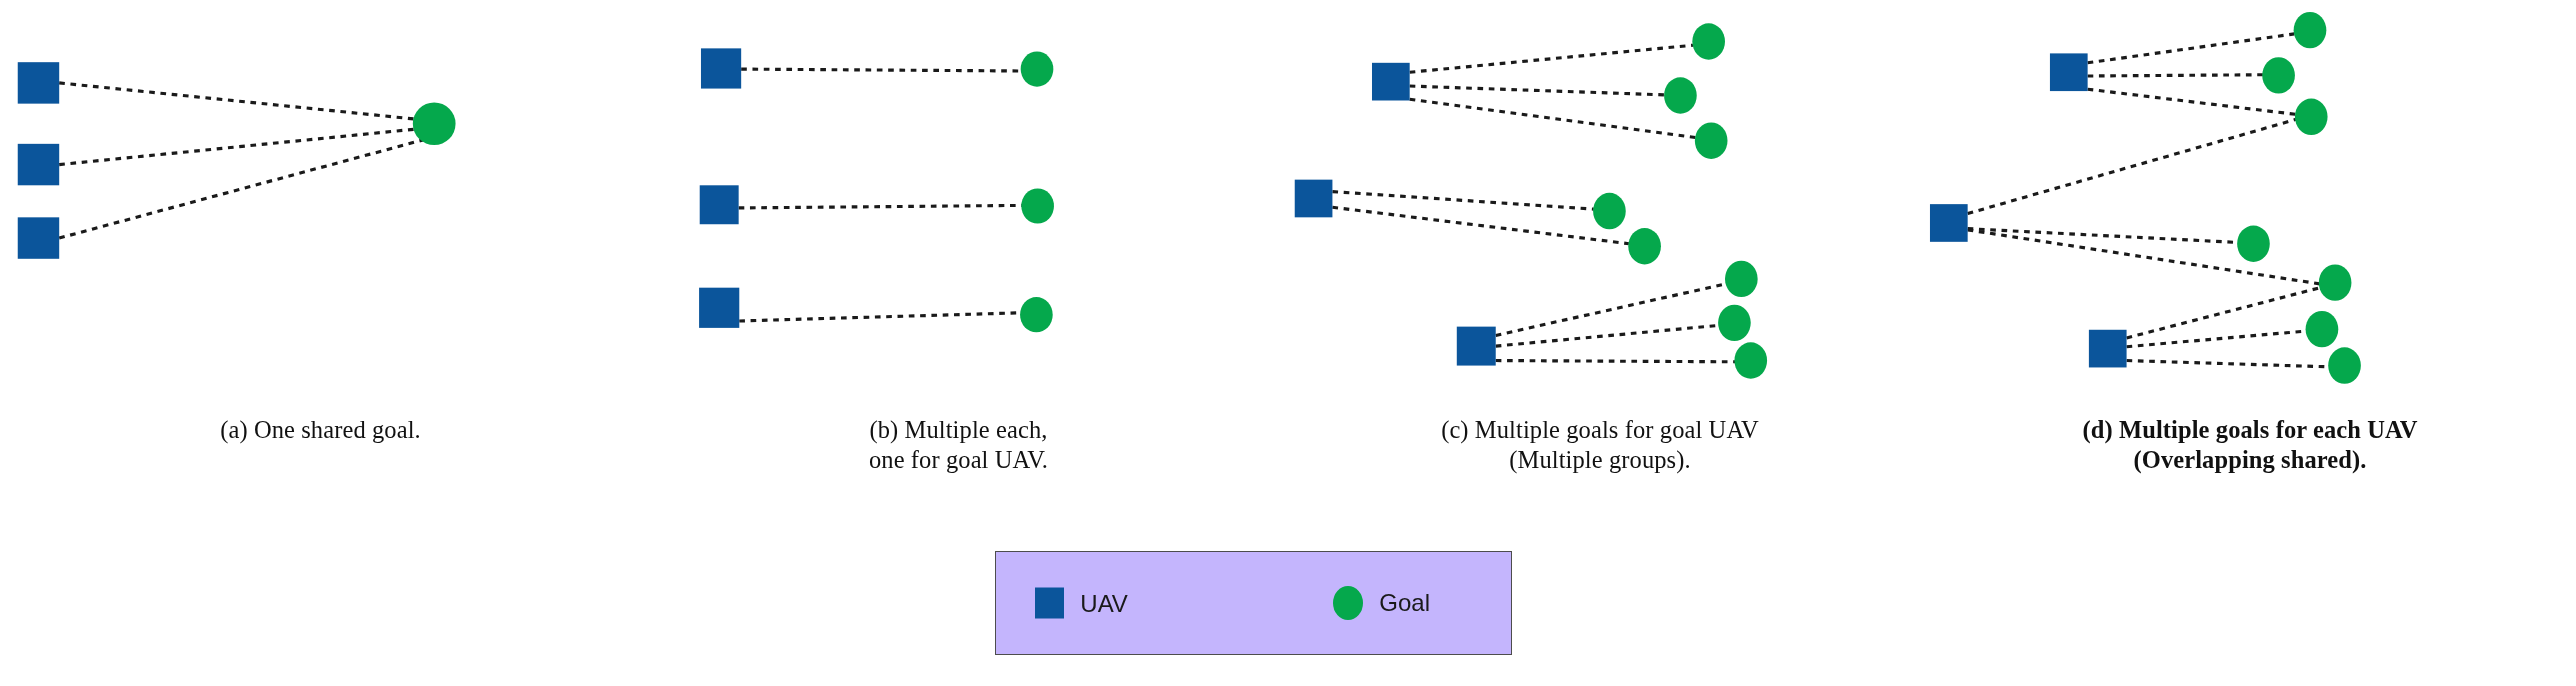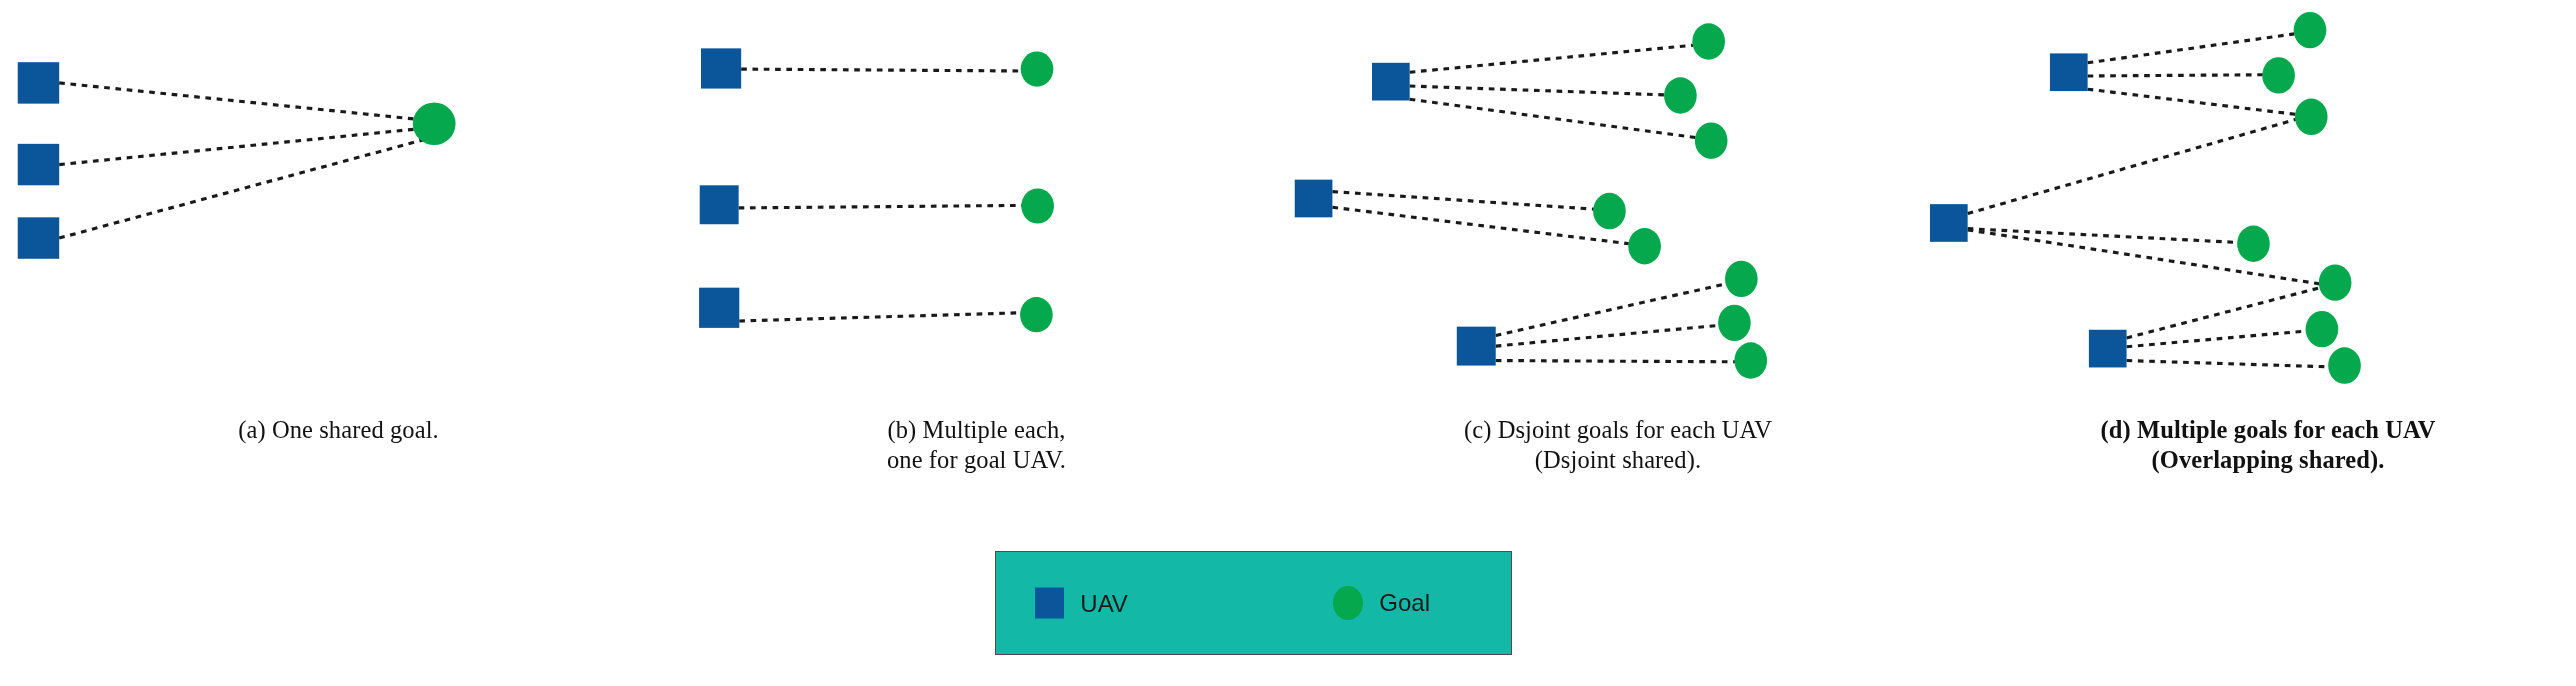--- a/index.html
+++ b/index.html
@@ -15,21 +15,20 @@
     overflow: hidden;
   }
   .figure-root {
     position: absolute;
     inset: 0;
   }
   .panel {
     position: absolute;
     top: 0;
     height: 516px;
-    padding-left: 36px;
   }
   .panel-canvas {
     position: absolute;
     left: 0;
     top: 0;
   }
   .panel-caption {
     position: absolute;
     left: 0;
     width: 100%;
@@ -38,21 +37,21 @@
     font-size: 24.5px;
     line-height: 1.22;
     color: #111111;
     letter-spacing: 0.1px;
   }
   .panel-caption span { display: block; }
   .legend-box {
     position: absolute;
     box-sizing: border-box;
     border: 1.9px solid #4d4d4d;
-    background: #14b8a6;
+    background: #c4b5fd;
     display: flex;
     align-items: center;
     padding-left: 36px;
   }
   .legend-entry {
     display: flex;
     align-items: center;
     position: absolute;
     top: 50%;
     transform: translateY(-50%);
@@ -128,22 +127,22 @@
           <ellipse cx="530" cy="336" rx="26" ry="29" fill="#05a84c"></ellipse>
           <ellipse cx="586" cy="392" rx="26" ry="29" fill="#05a84c"></ellipse>
           <ellipse cx="740" cy="444" rx="26" ry="29" fill="#05a84c"></ellipse>
           <ellipse cx="729" cy="514" rx="26" ry="29" fill="#05a84c"></ellipse>
           <ellipse cx="755" cy="574" rx="26" ry="29" fill="#05a84c"></ellipse>
           <rect x="152" y="100" width="60" height="60" fill="#0b559b"></rect>
           <rect x="29" y="286" width="60" height="60" fill="#0b559b"></rect>
           <rect x="287" y="520" width="62" height="62" fill="#0b559b"></rect>
         </svg>
         <div class="panel-caption" style="top: 415px;">
-          <span>(c) Dsjoint goals for each UAV</span>
-          <span>(Dsjoint shared).</span>
+          <span>(c) Multiple goals for goal UAV</span>
+          <span>(Multiple groups).</span>
         </div>
       </div>
       <div class="panel" style="left: 1924px; width: 652px;">
         <svg class="panel-canvas" width="652" height="402" viewBox="0 0 1037 640">
           <line x1="260" y1="100" x2="589" y2="54" stroke="#1a1a1a" stroke-width="5" stroke-dasharray="9 9" stroke-linecap="butt"></line>
           <line x1="260" y1="121" x2="539" y2="119" stroke="#1a1a1a" stroke-width="5" stroke-dasharray="9 9" stroke-linecap="butt"></line>
           <line x1="260" y1="142" x2="591" y2="182" stroke="#1a1a1a" stroke-width="5" stroke-dasharray="9 9" stroke-linecap="butt"></line>
           <line x1="69" y1="340" x2="592" y2="190" stroke="#1a1a1a" stroke-width="5" stroke-dasharray="9 9" stroke-linecap="butt"></line>
           <line x1="69" y1="364" x2="499" y2="386" stroke="#1a1a1a" stroke-width="5" stroke-dasharray="9 9" stroke-linecap="butt"></line>
           <line x1="69" y1="366" x2="630" y2="452" stroke="#1a1a1a" stroke-width="5" stroke-dasharray="9 9" stroke-linecap="butt"></line>

